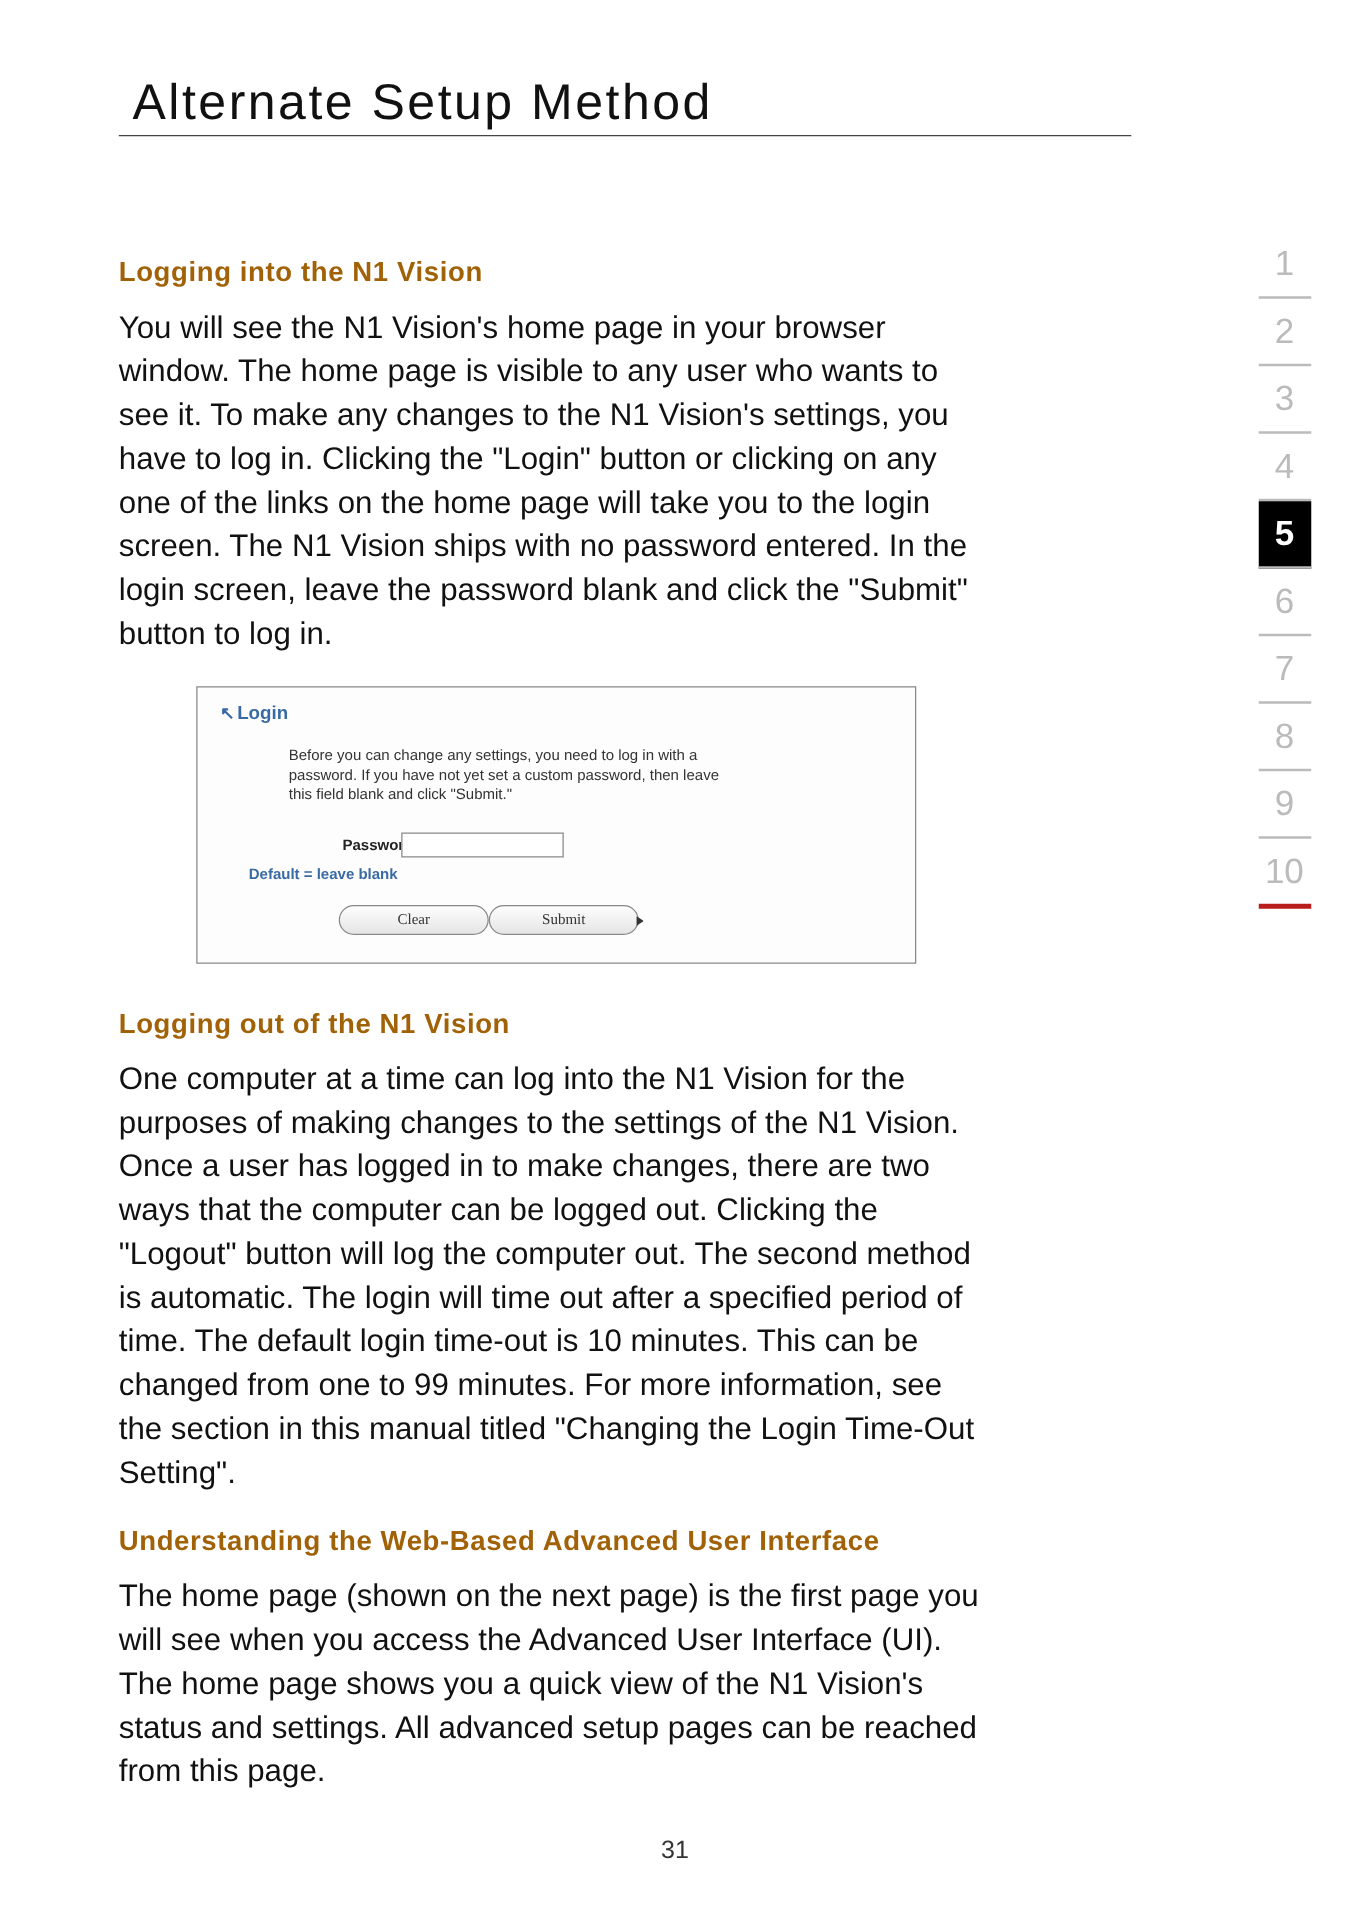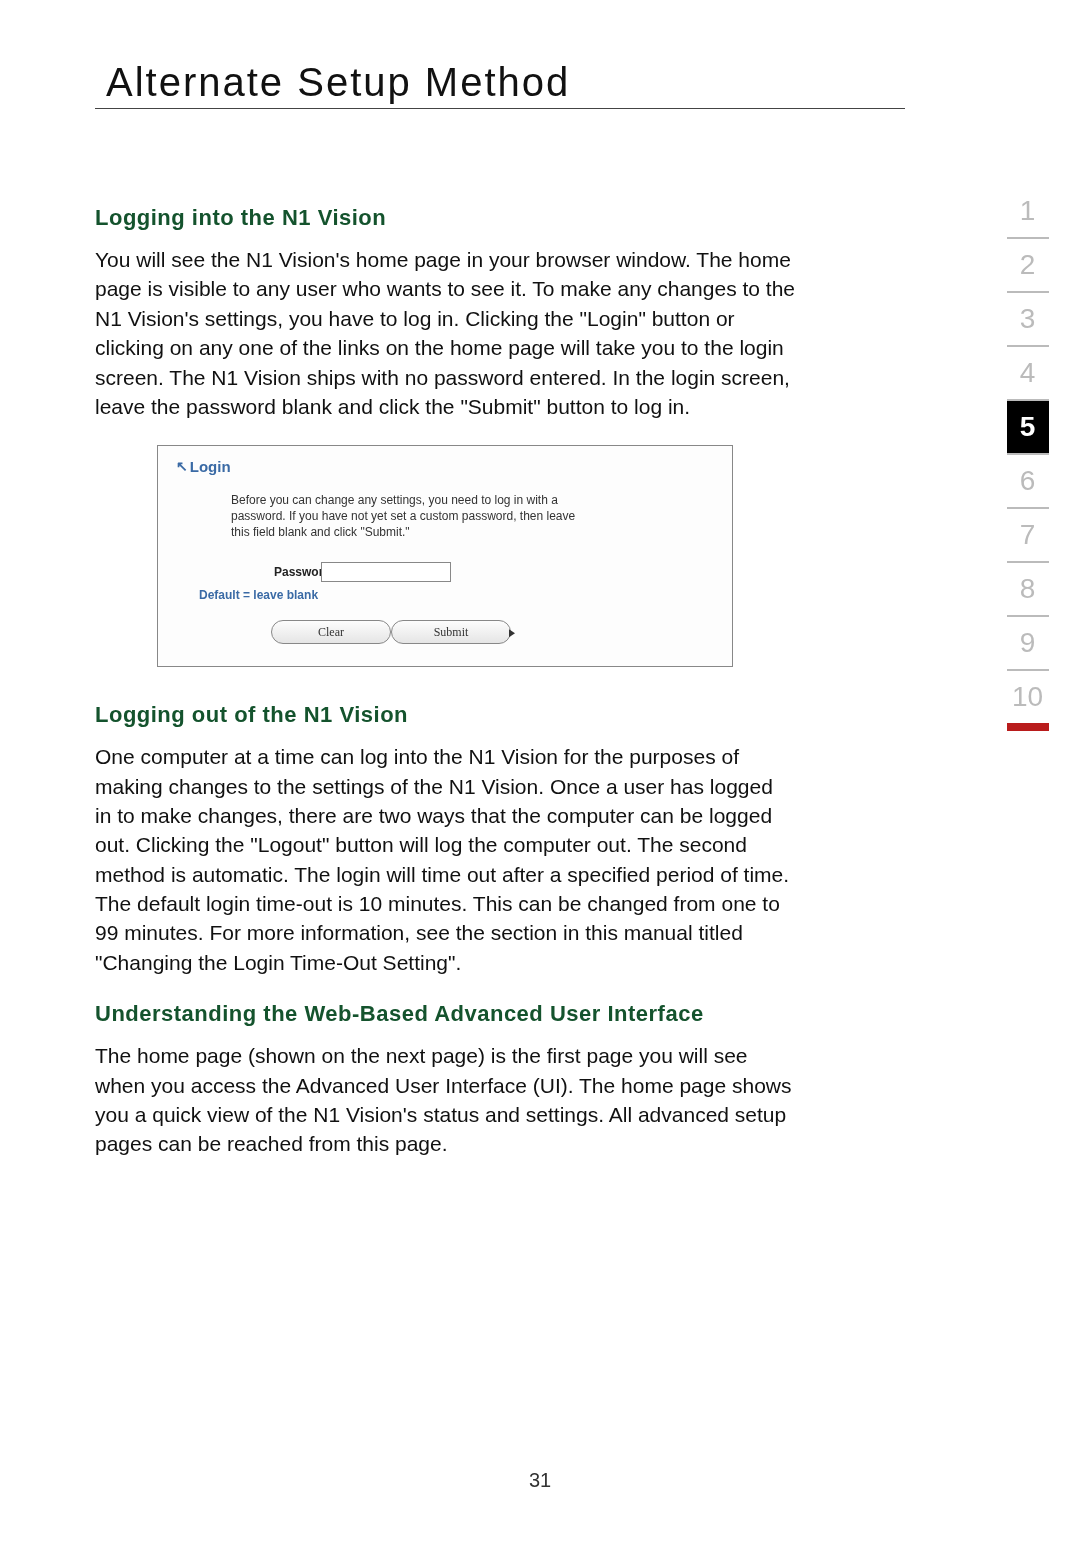--- a/index.html
+++ b/index.html
@@ -30,26 +30,26 @@
     }
     .content {
       position: absolute;
       top: 205px;
       left: 95px;
       width: 700px;
     }
     .subheading {
       font-weight: bold;
       font-size: 22px;
-      color: #14532d;
+      color: #a16207;
       margin-bottom: 14px;
       letter-spacing: 0.5px;
     }
     .body-text {
-      font-size: 21px;
+      font-size: 25px;
       line-height: 1.4;
       color: #111;
       margin-bottom: 24px;
     }
     .login-figure {
       width: 576px;
       margin: 20px auto 35px auto;
       border: 1px solid #888;
       padding: 12px 18px 22px 18px;
       background: #fdfdfd;
@@ -157,21 +157,21 @@
       padding: 10px 0;
       border-bottom: 2px solid #bbb;
       width: 42px;
       margin: 0 auto;
     }
     .section-item.active {
       background: #000;
       color: #fff;
       font-weight: bold;
     }
-    .section-item:last-child { border-bottom: 8px solid #b91c1c; }
+    .section-item:last-child { border-bottom: 4px solid #b91c1c; }
 
     .page-number {
       position: absolute;
       bottom: 50px;
       left: 0;
       width: 1080px;
       text-align: center;
       font-size: 20px;
       color: #333;
     }

